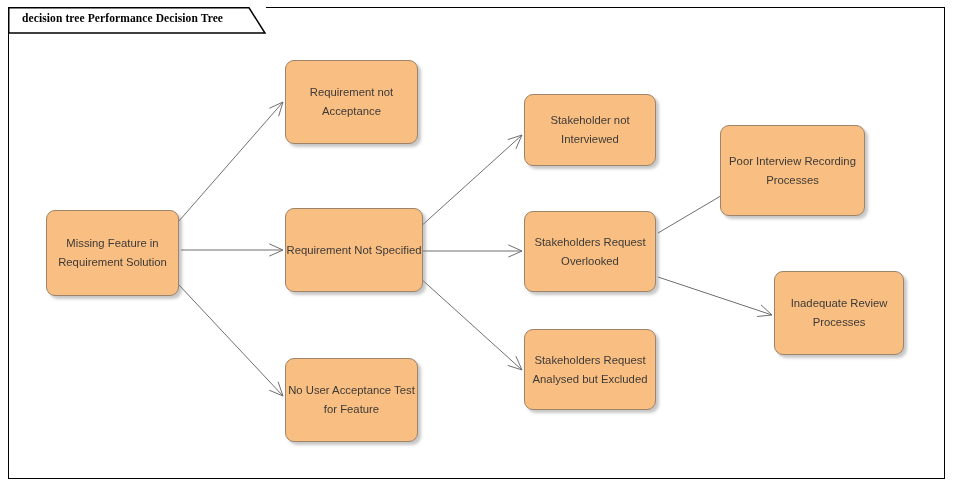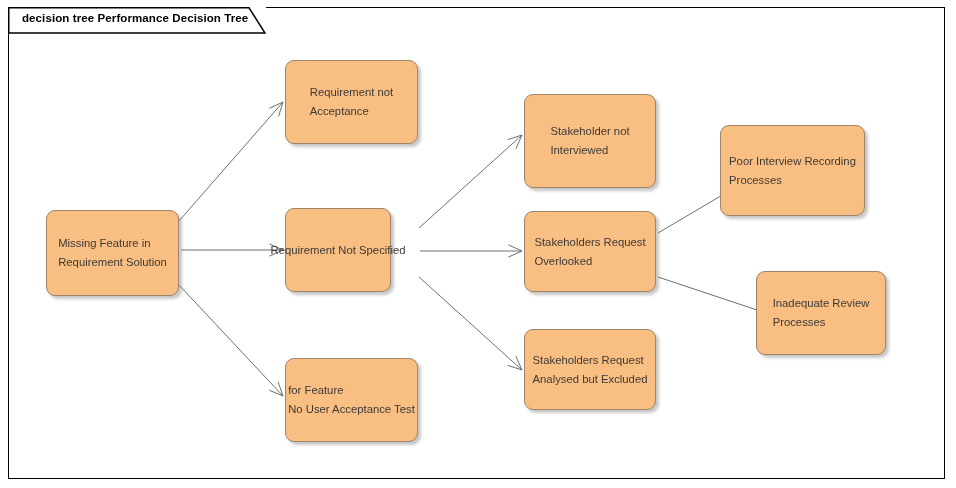--- a/index.html
+++ b/index.html
@@ -32,20 +32,21 @@
   
   .title-tab {
     position: absolute;
     left: 8px;
     top: 7px;
     height: 26px;
     width: 258px;
     box-sizing: border-box;
     background: #ffffff;
     z-index: 6;
+    font-family: Liberation Serif, serif;
   }
   .title-tab-svg {
     position: absolute;
     left: 0;
     top: 0;
     width: 258px;
     height: 27px;
     display: block;
   }
   .title-tab-label {
@@ -79,20 +80,21 @@
     box-shadow: 3px 3px 3px rgba(130,130,130,0.45);
     display: flex;
     align-items: center;
     justify-content: center;
     z-index: 4;
   }
   .node-label {
     font-size: 11.3px;
     line-height: 19px;
     color: #3d3a38;
+    text-align: center;
     white-space: nowrap;
     pointer-events: none;
   }
   .node-label .ln { display: block; }
 </style>
 </head>
 <body>
 
 <div id="canvas">
 
@@ -154,32 +156,32 @@
           <span class="ln">Missing Feature in</span>
           <span class="ln">Requirement Solution</span>
         </div>
       </div>
       <div class="node" style="left: 285px; top: 60px; width: 133px; height: 84px; background: rgb(249, 190, 129); border-color: rgb(158, 132, 104);">
         <div class="node-label" style="color: rgb(61, 58, 56);">
           <span class="ln">Requirement not</span>
           <span class="ln">Acceptance</span>
         </div>
       </div>
-      <div class="node" style="left: 285px; top: 208px; width: 106px; height: 84px; background: rgb(249, 190, 129); border-color: rgb(158, 132, 104);">
+      <div class="node" style="left: 285px; top: 208px; width: 138px; height: 84px; background: rgb(249, 190, 129); border-color: rgb(158, 132, 104);">
         <div class="node-label" style="color: rgb(61, 58, 56);">
           <span class="ln">Requirement Not Specified</span>
         </div>
       </div>
       <div class="node" style="left: 285px; top: 358px; width: 133px; height: 84px; background: rgb(249, 190, 129); border-color: rgb(158, 132, 104);">
         <div class="node-label" style="color: rgb(61, 58, 56);">
+          <span class="ln">No User Acceptance Test</span>
           <span class="ln">for Feature</span>
-          <span class="ln">No User Acceptance Test</span>
-        </div>
-      </div>
-      <div class="node" style="left: 524px; top: 94px; width: 132px; height: 94px; background: rgb(249, 190, 129); border-color: rgb(158, 132, 104);">
+        </div>
+      </div>
+      <div class="node" style="left: 524px; top: 94px; width: 132px; height: 72px; background: rgb(249, 190, 129); border-color: rgb(158, 132, 104);">
         <div class="node-label" style="color: rgb(61, 58, 56);">
           <span class="ln">Stakeholder not</span>
           <span class="ln">Interviewed</span>
         </div>
       </div>
       <div class="node" style="left: 524px; top: 211px; width: 132px; height: 81px; background: rgb(249, 190, 129); border-color: rgb(158, 132, 104);">
         <div class="node-label" style="color: rgb(61, 58, 56);">
           <span class="ln">Stakeholders Request</span>
           <span class="ln">Overlooked</span>
         </div>
@@ -189,21 +191,21 @@
           <span class="ln">Stakeholders Request</span>
           <span class="ln">Analysed but Excluded</span>
         </div>
       </div>
       <div class="node" style="left: 720px; top: 125px; width: 145px; height: 91px; background: rgb(249, 190, 129); border-color: rgb(158, 132, 104);">
         <div class="node-label" style="color: rgb(61, 58, 56);">
           <span class="ln">Poor Interview Recording</span>
           <span class="ln">Processes</span>
         </div>
       </div>
-      <div class="node" style="left: 756px; top: 271px; width: 130px; height: 84px; background: rgb(249, 190, 129); border-color: rgb(158, 132, 104);">
+      <div class="node" style="left: 774px; top: 271px; width: 130px; height: 84px; background: rgb(249, 190, 129); border-color: rgb(158, 132, 104);">
         <div class="node-label" style="color: rgb(61, 58, 56);">
           <span class="ln">Inadequate Review</span>
           <span class="ln">Processes</span>
         </div>
       </div>
     </div>
 
 </div>
 
 </body></html>

